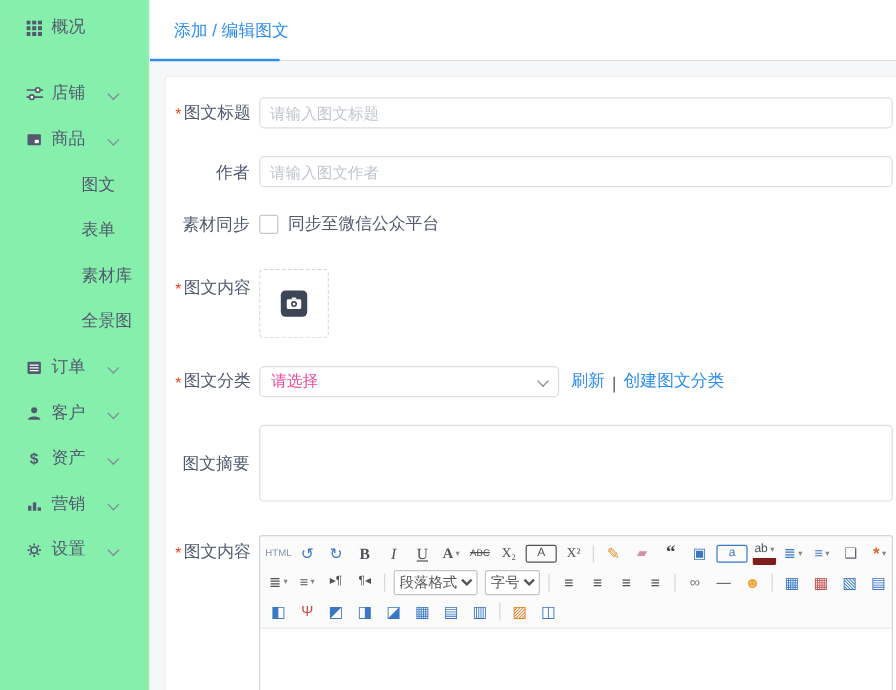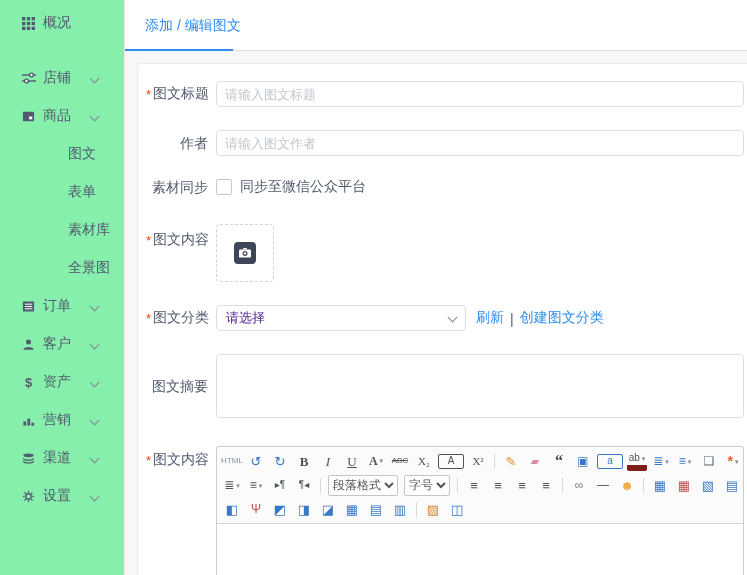--- a/index.html
+++ b/index.html
@@ -42,21 +42,21 @@
             font-family:inherit;background:#fff}
   ::placeholder{color:#c2c7ce;opacity:1}
   .cb{width:14px;height:14px;border:1px solid #c5c8ce;border-radius:2px;background:#fff;
       display:inline-block;margin-right:8px;flex:none;cursor:pointer}
   .upload{width:56px;height:56px;border:1px dashed #cfd4db;border-radius:4px;display:flex;
           align-items:center;justify-content:center;cursor:pointer;background:#fff}
   .cam{width:22px;height:22px;background:#3d4656;border-radius:4px;display:flex;
        align-items:center;justify-content:center}
   .select{width:250px;height:26px;border:1px solid #dcdee2;border-radius:4px;background:#fff;
           display:flex;align-items:center;padding:0 9px;box-sizing:border-box;cursor:pointer}
-  .select .ph{color:#4c1d95;font-size:13px;flex:1}
+  .select .ph{color:#ec4899;font-size:13px;flex:1}
   .select .chev{margin-top:-2px}
   .links{margin-left:10px;display:flex;align-items:flex-end;white-space:nowrap}
   .lnk{color:#2d8cf0;cursor:pointer;text-decoration:none}
   .ldiv{margin:0 6px;color:#515a6e}
   textarea.sum{width:528px;height:64px;border:1px solid #dcdee2;border-radius:4px;resize:none;
                box-sizing:border-box;padding:6px 8px;font-family:inherit;font-size:13px;
                color:#515a6e;outline:none}
 
   
   .editor{width:528px;border:1px solid #c9ccd1;border-radius:2px;box-sizing:border-box;background:#fff}
@@ -178,31 +178,20 @@
               <rect x="10.1" y="9.5" width="3" height="3"></rect>
             </g>
           </svg>
         </span>
         <span>营销</span>
         <span class="chev down"></span>
       </div>
       <div class="side-item">
         <span class="icon">
           <svg width="13" height="13" viewBox="0 0 14 14">
-            <ellipse cx="7" cy="3.6" rx="5.5" ry="2.1" fill="#515a6e"></ellipse>
-            <path d="M1.5 6.6 c0 1.15 2.46 2.1 5.5 2.1 s5.5 -0.95 5.5 -2.1" stroke="#515a6e" stroke-width="1.3" fill="none"></path>
-            <path d="M1.5 9.6 c0 1.15 2.46 2.1 5.5 2.1 s5.5 -0.95 5.5 -2.1" stroke="#515a6e" stroke-width="1.3" fill="none"></path>
-          </svg>
-        </span>
-        <span>渠道</span>
-        <span class="chev down"></span>
-      </div>
-      <div class="side-item">
-        <span class="icon">
-          <svg width="13" height="13" viewBox="0 0 14 14">
             <circle cx="7" cy="7" r="2.9" fill="none" stroke="#515a6e" stroke-width="1.5"></circle>
             <g stroke="#515a6e" stroke-width="1.5">
               <line x1="11.2" y1="7" x2="13" y2="7"></line>
               <line x1="1" y1="7" x2="2.8" y2="7"></line>
               <line x1="7" y1="1" x2="7" y2="2.8"></line>
               <line x1="7" y1="11.2" x2="7" y2="13"></line>
               <line x1="9.97" y1="9.97" x2="11.24" y2="11.24"></line>
               <line x1="2.76" y1="2.76" x2="4.03" y2="4.03"></line>
               <line x1="9.97" y1="4.03" x2="11.24" y2="2.76"></line>
               <line x1="2.76" y1="11.24" x2="4.03" y2="9.97"></line>

